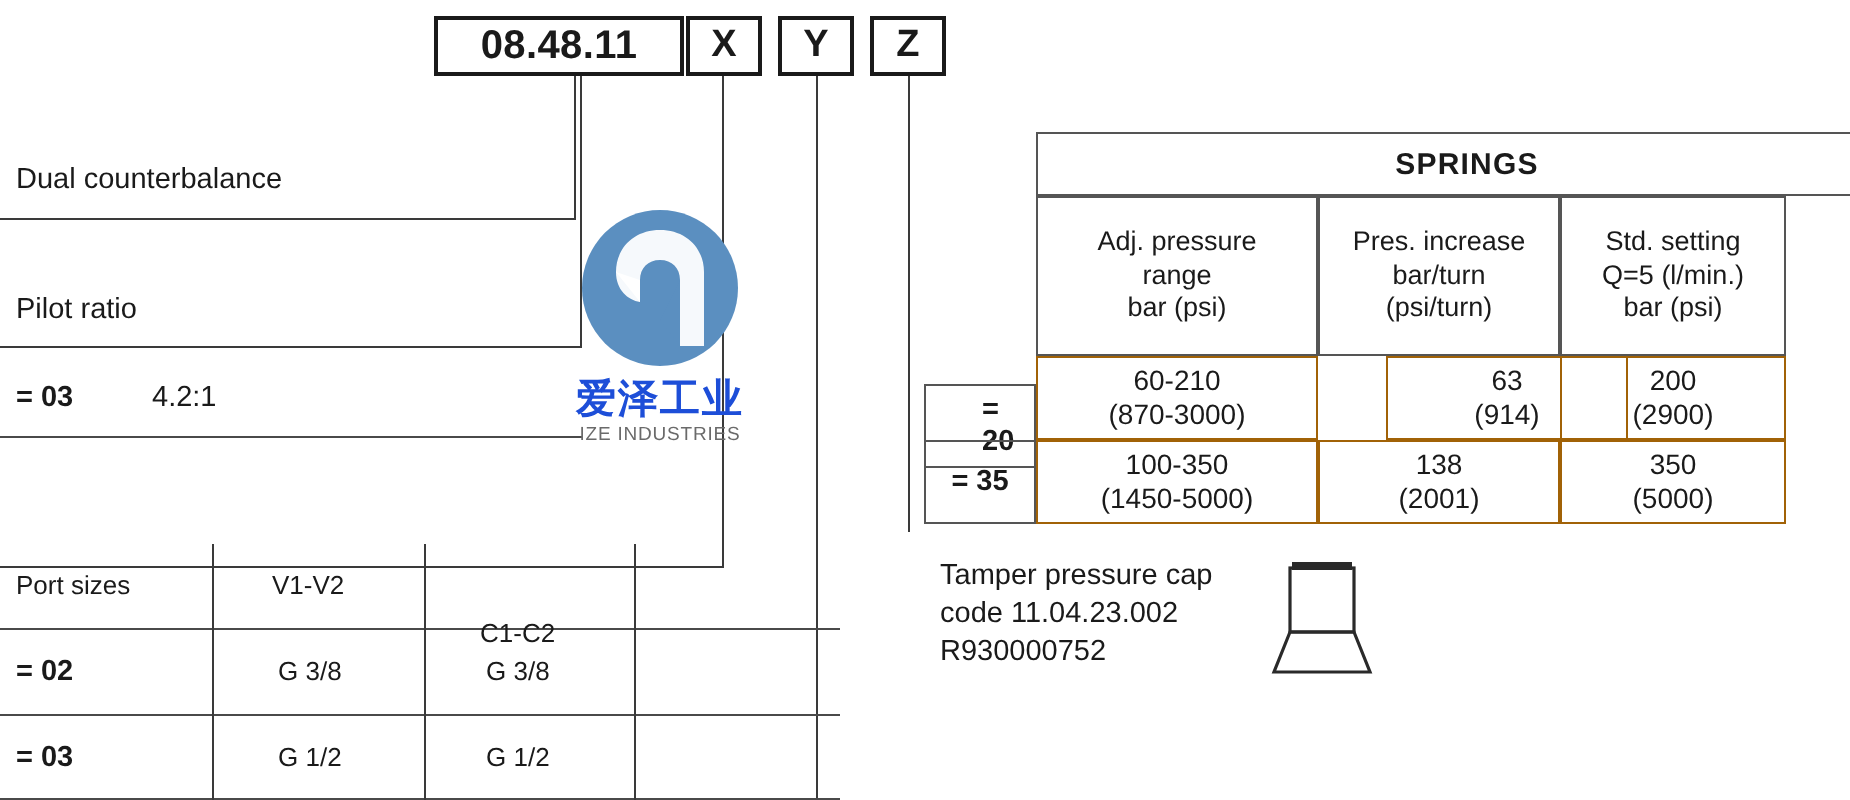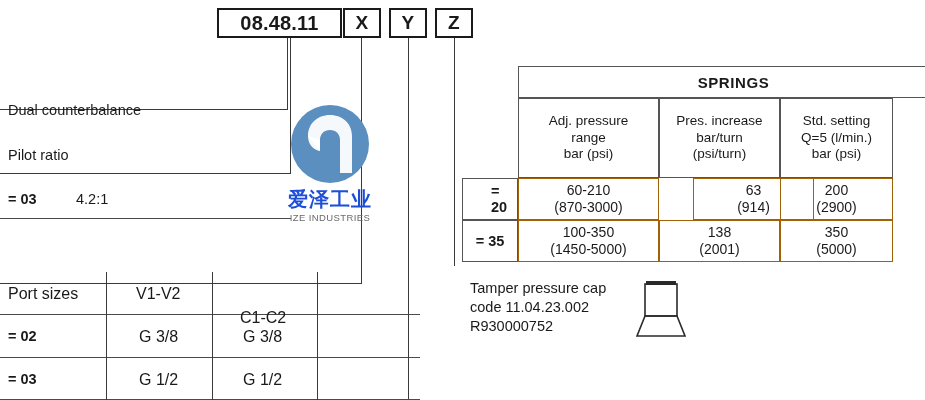--- a/index.html
+++ b/index.html
@@ -60,21 +60,21 @@
     font-size:14px;line-height:17px;text-align:center;
   }
   .rowlabel{
     position:absolute;height:42px;width:56px;
     border:1px solid #555;box-sizing:border-box;
     display:flex;align-items:center;justify-content:center;
     font-weight:bold;font-size:14.5px;
   }
 
   
-  .ptxt{position:absolute;font-size:16px;white-space:nowrap;}
+  .ptxt{position:absolute;font-size:13px;white-space:nowrap;}
   .pbold{position:absolute;font-size:14.5px;font-weight:bold;white-space:nowrap;}
 
   
   #tamper{position:absolute;left:470px;top:279px;font-size:14.5px;line-height:19px;white-space:nowrap;}
 
   
   #watermark{position:absolute;left:272px;top:104px;width:116px;height:130px;}
   #wm-logo{position:absolute;left:18px;top:0px;width:80px;height:80px;}
   #wm-cn{position:absolute;left:0;top:82px;width:116px;text-align:center;
          font-family:"DejaVu Sans",sans-serif;font-weight:bold;font-size:20px;color:#1d4ed8;letter-spacing:1px;}
@@ -105,21 +105,21 @@
   <div class="hline" style="left:0px;top:173px;width:291px;"></div>
   <div class="vline" style="left:290px;top:38px;height:136px;"></div>
 
   <div class="vline" style="left:361px;top:38px;height:246px;"></div>
   <div class="hline" style="left:0px;top:283px;width:362px;"></div>
 
   <div class="vline" style="left:408px;top:38px;height:362px;"></div>
 
   <div class="vline" style="left:454px;top:38px;height:228px;"></div>
 
-  <div class="lbl" style="left:8px;top:82px;margin-top:20px;">Dual counterbalance</div>
+  <div class="lbl" style="left:8px;top:82px;">Dual counterbalance</div>
   <div class="lbl" style="left:8px;top:147px;">Pilot ratio</div>
   <div class="bold" style="position:absolute;left:8px;top:191px;">= 03</div>
   <div class="lbl" style="left:76px;top:191px;">4.2:1</div>
   <div class="rule" style="left:0px;top:218px;width:291px;"></div>
 
   <div id="watermark">
     <svg id="wm-logo" viewBox="0 0 80 80">
       <circle cx="40" cy="40" r="39" fill="#5b8fc0"></circle>
       <path d="M40 11 C27 11 18 20 18 32 C18 41 24 46 30 47 L30 36 C30 30 34 26 40 26 C46 26 50 30 50 36 L50 69 L62 69 L62 32 C62 20 53 11 40 11 Z" fill="#ffffff" opacity="0.95"></path>
       <path d="M18 32 L30 47 L30 36 Z" fill="#ffffff" opacity="0.95"></path>
@@ -191,21 +191,21 @@
     <div class="dcell" style="left:141px;top:154px;width:121px;">
       <span>138</span>
       <span>(2001)</span>
     </div>
     <div class="dcell" style="left:262px;top:154px;width:113px;">
       <span>350</span>
       <span>(5000)</span>
     </div>
   </div>
 
-  <div class="rowlabel" style="left:462px;top:178px;padding-left:28px;">= 20</div>
+  <div class="rowlabel" style="left:462px;top:192px;padding-left:28px;">= 20</div>
   <div class="rowlabel" style="left:462px;top:220px;">= 35</div>
 
   <div id="tamper">
     <div>Tamper pressure cap</div>
     <div>code 11.04.23.002</div>
     <div>R930000752</div>
   </div>
   <svg style="position:absolute;left:633px;top:278px;width:56px;height:62px;" viewBox="0 0 56 62">
     <rect x="13" y="3" width="30" height="4" fill="#2a2a2a"></rect>
     <rect x="12" y="6" width="32" height="32" fill="none" stroke="#2a2a2a" stroke-width="1.6"></rect>

